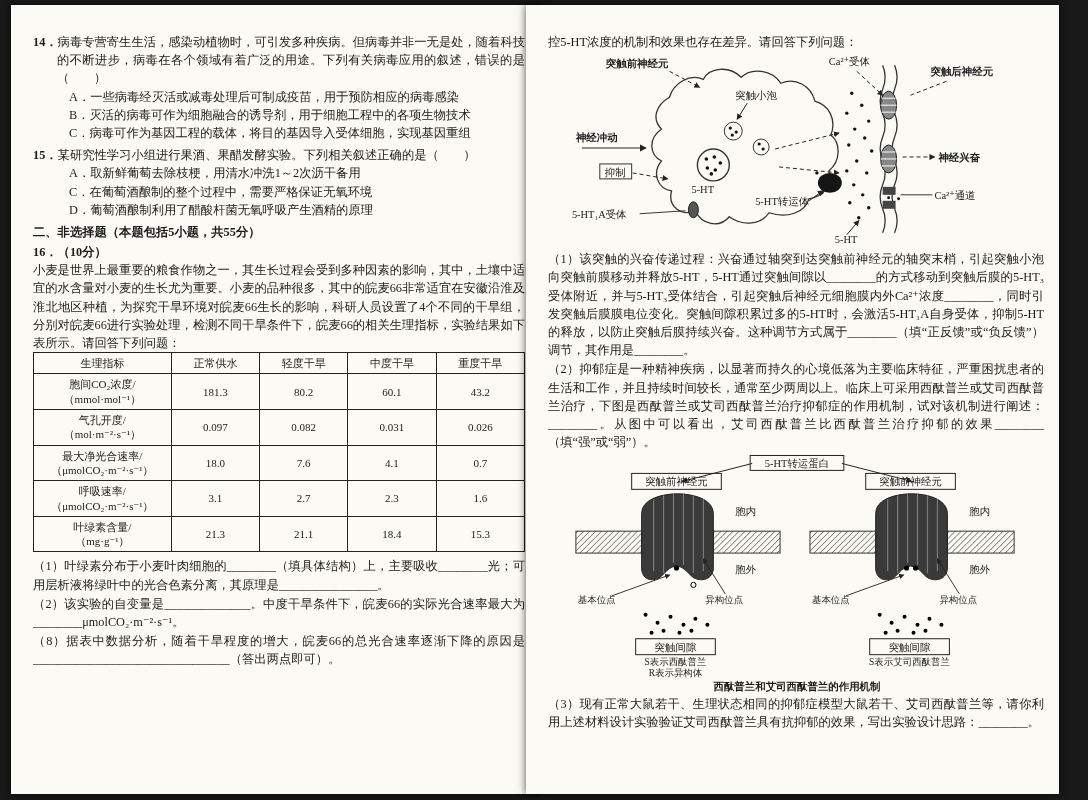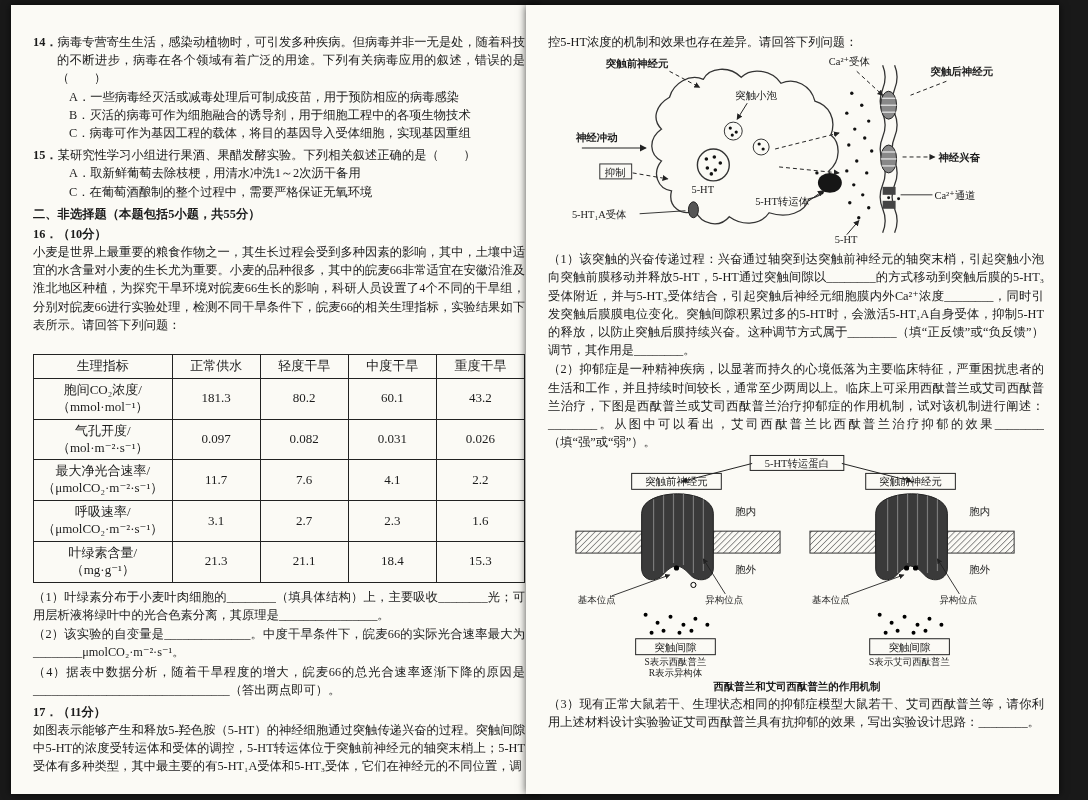--- a/index.html
+++ b/index.html
@@ -17,21 +17,21 @@
   .page-right { left:526px; width:533px; }
   .inner { padding:28px 15px 8px 22px; font-size:12.3px; line-height:1.48; text-align:justify; }
   p { margin:0; }
   .qblock { margin-bottom:4px; }
   .stem { padding-left:24px; text-indent:-24px; }
   .qnum { font-weight:bold; }
   .opt { padding-left:36px; }
   .sec-head { font-weight:bold; margin:2px 0; }
   .qhead { font-weight:bold; margin-top:1px; }
   .sub { margin-top:1px; }
-  table.qtable { border-collapse:collapse; margin:20px auto 5px auto; font-size:13px; line-height:1.3; }
+  table.qtable { border-collapse:collapse; margin:0 auto 5px auto; font-size:11px; line-height:1.3; }
   .qtable th,.qtable td { border:1px solid #222; text-align:center; padding:3px 5px; font-weight:normal; }
   .qtable th:first-child { width:128px; }
   .qtable th { width:80px; }
   .rowhead span { display:block; }
   .figwrap { margin:2px 0; }
   svg { display:block; }
   svg text { font-size:10.5px; fill:#1b1b1b; font-family:"Liberation Serif","DejaVu Serif",serif; }
   svg text.b { font-weight:bold; }
   svg text.mid { text-anchor:middle; }
   svg text.sm { font-size:9.5px; }
@@ -49,20 +49,21 @@
         <p class="stem"><span class="qnum">14．</span><span>病毒专营寄生生活，感染动植物时，可引发多种疾病。但病毒并非一无是处，随着科技的不断进步，病毒在各个领域有着广泛的用途。下列有关病毒应用的叙述，错误的是（　　）</span></p>
         <p class="opt">A．一些病毒经灭活或减毒处理后可制成疫苗，用于预防相应的病毒感染</p>
         <p class="opt">B．灭活的病毒可作为细胞融合的诱导剂，用于细胞工程中的各项生物技术</p>
         <p class="opt">C．病毒可作为基因工程的载体，将目的基因导入受体细胞，实现基因重组</p>
       </div>
 
       <div class="qblock">
         <p class="stem"><span class="qnum">15．</span><span>某研究性学习小组进行果酒、果醋发酵实验。下列相关叙述正确的是（　　）</span></p>
         <p class="opt">A．取新鲜葡萄去除枝梗，用清水冲洗1～2次沥干备用</p>
         <p class="opt">C．在葡萄酒酿制的整个过程中，需要严格保证无氧环境</p>
+        <p class="opt">D．葡萄酒酿制利用了醋酸杆菌无氧呼吸产生酒精的原理</p>
       </div>
 
       <p class="sec-head">二、非选择题（本题包括5小题，共55分）</p>
 
       <div class="qblock">
         <p class="qhead">16．（10分）</p>
         <p>小麦是世界上最重要的粮食作物之一，其生长过程会受到多种因素的影响，其中，土壤中适宜的水含量对小麦的生长尤为重要。小麦的品种很多，其中的皖麦66非常适宜在安徽沿淮及淮北地区种植，为探究干旱环境对皖麦66生长的影响，科研人员设置了4个不同的干旱组，分别对皖麦66进行实验处理，检测不同干旱条件下，皖麦66的相关生理指标，实验结果如下表所示。请回答下列问题：</p>
 
         <table class="qtable">
           <thead>
@@ -93,24 +94,24 @@
               <td>0.097</td>
               <td>0.082</td>
               <td>0.031</td>
               <td>0.026</td>
             </tr>
             <tr>
               <td class="rowhead">
                   <span>最大净光合速率/</span>
                   <span>（μmolCO₂·m⁻²·s⁻¹）</span>
                 </td>
-              <td>11.7</td>
+              <td>18.0</td>
               <td>7.6</td>
               <td>4.1</td>
-              <td>2.2</td>
+              <td>0.7</td>
             </tr>
             <tr>
               <td class="rowhead">
                   <span>呼吸速率/</span>
                   <span>（μmolCO₂·m⁻²·s⁻¹）</span>
                 </td>
               <td>3.1</td>
               <td>2.7</td>
               <td>2.3</td>
               <td>1.6</td>
@@ -123,27 +124,23 @@
               <td>21.3</td>
               <td>21.1</td>
               <td>18.4</td>
               <td>15.3</td>
             </tr>
           </tbody>
         </table>
 
         <p class="sub">（1）叶绿素分布于小麦叶肉细胞的________（填具体结构）上，主要吸收________光；可用层析液将绿叶中的光合色素分离，其原理是________________。</p>
         <p class="sub">（2）该实验的自变量是______________。中度干旱条件下，皖麦66的实际光合速率最大为________μmolCO₂·m⁻²·s⁻¹。</p>
-        <p class="sub">（4）据表中数据分析，随着干旱程度的增大，皖麦66的总光合速率逐渐下降的原因是________________________________（答出两点即可）。</p>
-      </div>
-
-      <div class="qblock">
-        <p class="qhead">17．（11分）</p>
-        <p>如图表示能够产生和释放5-羟色胺（5-HT）的神经细胞通过突触传递兴奋的过程。突触间隙中5-HT的浓度受转运体和受体的调控，5-HT转运体位于突触前神经元的轴突末梢上；5-HT受体有多种类型，其中最主要的有5-HT₁A受体和5-HT₃受体，它们在神经元的不同位置，调</p>
-      </div>
+        <p class="sub">（8）据表中数据分析，随着干旱程度的增大，皖麦66的总光合速率逐渐下降的原因是________________________________（答出两点即可）。</p>
+      </div>
+
 
     </div>
   </div>
 
   <div class="page page-right">
     <div class="inner">
 
       <p>控5-HT浓度的机制和效果也存在差异。请回答下列问题：</p>
 
       <div class="figwrap">

